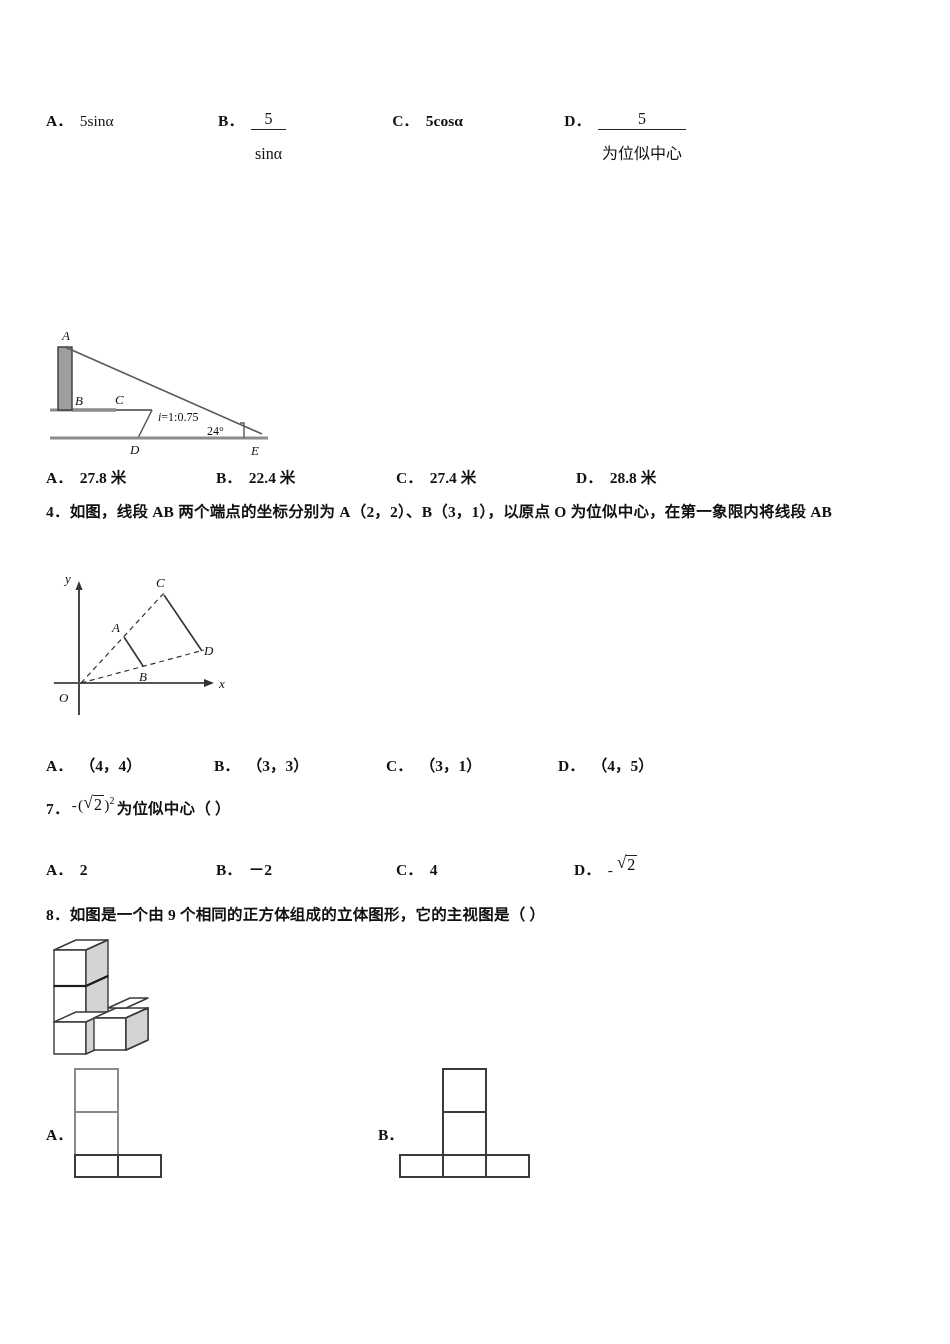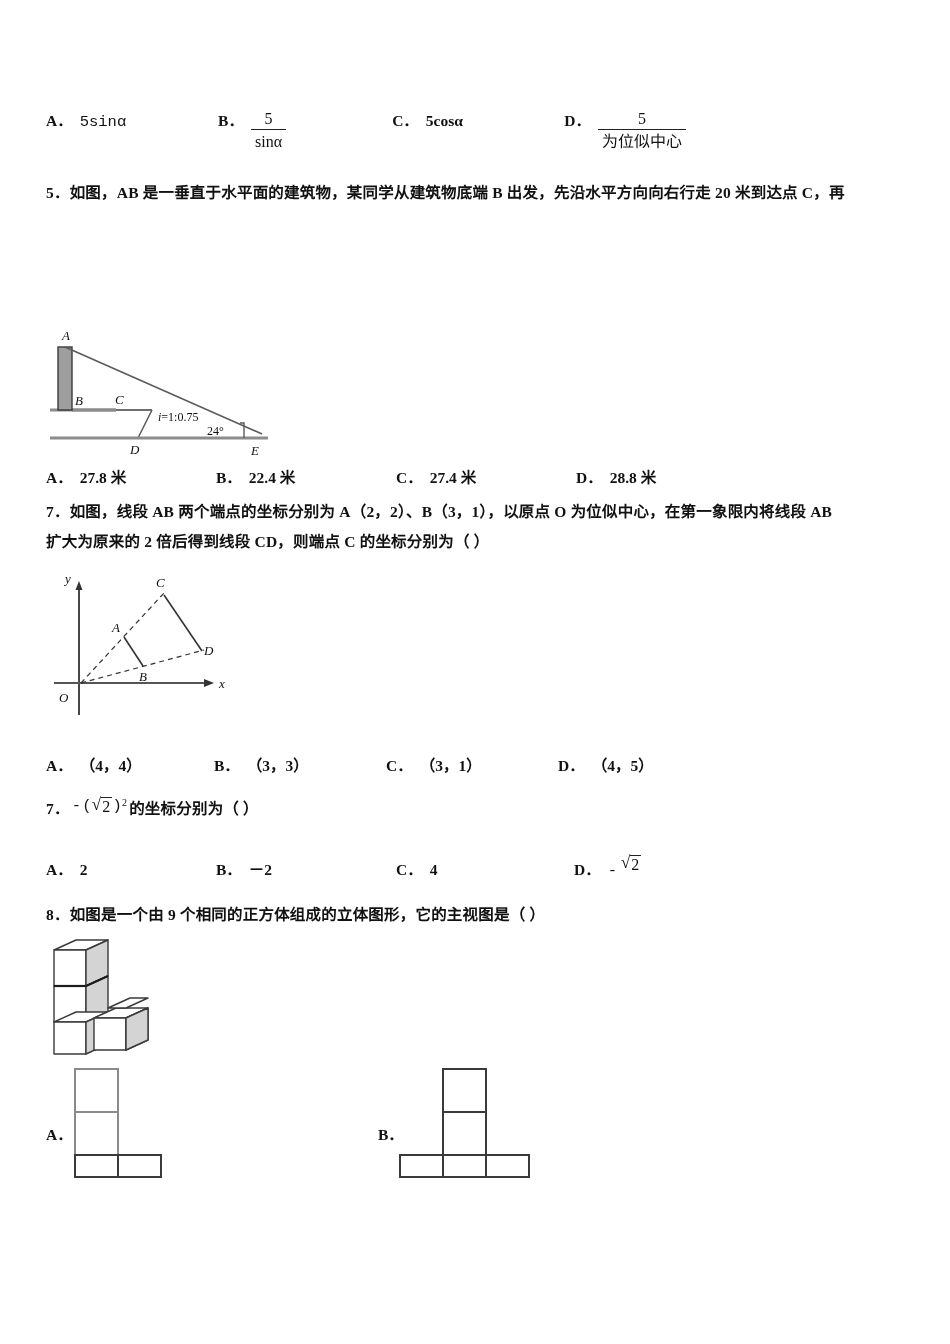--- a/index.html
+++ b/index.html
@@ -63,23 +63,23 @@
   }
   .frac .bar {
     width: 100%;
     height: 1px;
     background: #222;
     margin: 1px 0;
   }
   .frac .den {
     font-size: 16px;
     line-height: 1.15;
-    padding: 2px 4px;
-  }
-  .serifnum { font-family: Liberation Mono, monospace; font-weight: normal; }
+    padding: 14px 4px;
+  }
+  .serifnum { font-family: Liberation Serif, serif; font-weight: normal; }
 
   
   .radical {
     display: inline-flex;
     align-items: flex-start;
     font-family: "Liberation Serif", serif;
     font-weight: normal;
   }
   .radical .sign { font-size: 17px; line-height: 1; }
   .radical .rad-body {
@@ -161,21 +161,20 @@
       <span class="lab">D．</span>
       <span class="frac">
         <span class="num">5</span>
         <span class="bar"></span>
         <span class="den">为位似中心</span>
       </span>
     </div>
   </div>
 
   <div class="qtext" style="left:46px; top:178px; width:868px;">
-    <div>5．如图，AB 是一垂直于水平面的建筑物，某同学从建筑物底端 B 出发，先沿水平方向向右行走 20 米到达点 C，再</div>
   </div>
 
   <div class="fig" style="left:44px; top:322px; width:280px; height:135px;">
     <svg width="280" height="135" viewBox="0 0 280 135" xmlns="http://www.w3.org/2000/svg">
 
       <line x1="6" y1="88" x2="72" y2="88" stroke="#8c8c8c" stroke-width="3"></line>
       <line x1="28" y1="88" x2="72" y2="88" stroke="#8c8c8c" stroke-width="3"></line>
       <line x1="72" y1="88" x2="108" y2="88" stroke="#6f6f6f" stroke-width="2"></line>
 
       <rect x="14" y="25" width="14" height="63" fill="#9e9e9e" stroke="#3a3a3a" stroke-width="1.4"></rect>
@@ -213,22 +212,21 @@
       <span class="lab">C．</span>
       <span>27.4 米</span>
     </div>
     <div class="opt">
       <span class="lab">D．</span>
       <span>28.8 米</span>
     </div>
   </div>
 
   <div class="qtext" style="left:46px; top:497px; width:868px;">
-    <div>7．如图，线段 AB 两个端点的坐标分别为 A（2，2）、B（3，1），以原点 O 为位似中心，在第一象限内将线段 AB</div>
-    <div>扩大为原来的 2 倍后得到线段 CD，则端点 C 的坐标分别为（    ）</div>
+    <div>4．如图，线段 AB 两个端点的坐标分别为 A（2，2）、B（3，1），以原点 O 为位似中心，在第一象限内将线段 AB</div>
   </div>
 
   <div class="fig" style="left:46px; top:565px; width:250px; height:175px;">
     <svg width="250" height="175" viewBox="0 0 250 175" xmlns="http://www.w3.org/2000/svg">
 
       <line x1="33" y1="150" x2="33" y2="22" stroke="#333" stroke-width="1.8"></line>
       <path d="M 33 16 L 29.5 25 L 36.5 25 Z" fill="#333"></path>
 
       <line x1="8" y1="118" x2="160" y2="118" stroke="#555" stroke-width="1.8"></line>
       <path d="M 168 118 L 158 114 L 158 122 Z" fill="#333"></path>
@@ -273,21 +271,21 @@
   <div class="qtext" style="left:46px; top:798px; width:500px; line-height:1.4;">
     <span>7．</span><span class="expr" style="position:relative; top:-4px; margin:0 2px;">
         <span class="serifnum" style="margin-right:1px;">-</span>
         <span class="serifnum">(</span>
         <span class="radical">
           <span class="sign">√</span>
           <span class="rad-body">2</span>
         </span>
         <span class="serifnum">)</span>
         <span class="sup">2</span>
-      </span><span>的坐标分别为（    ）</span>
+      </span><span>为位似中心（    ）</span>
   </div>
 
   <div class="opts" style="left:46px; top:857px; width:640px; align-items:baseline;">
     <div class="opt" style="width:170px;">
       <span class="lab">A．</span>
       <span>2</span>
     </div>
     <div class="opt" style="width:180px;">
       <span class="lab">B．</span>
       <span>－2</span>

